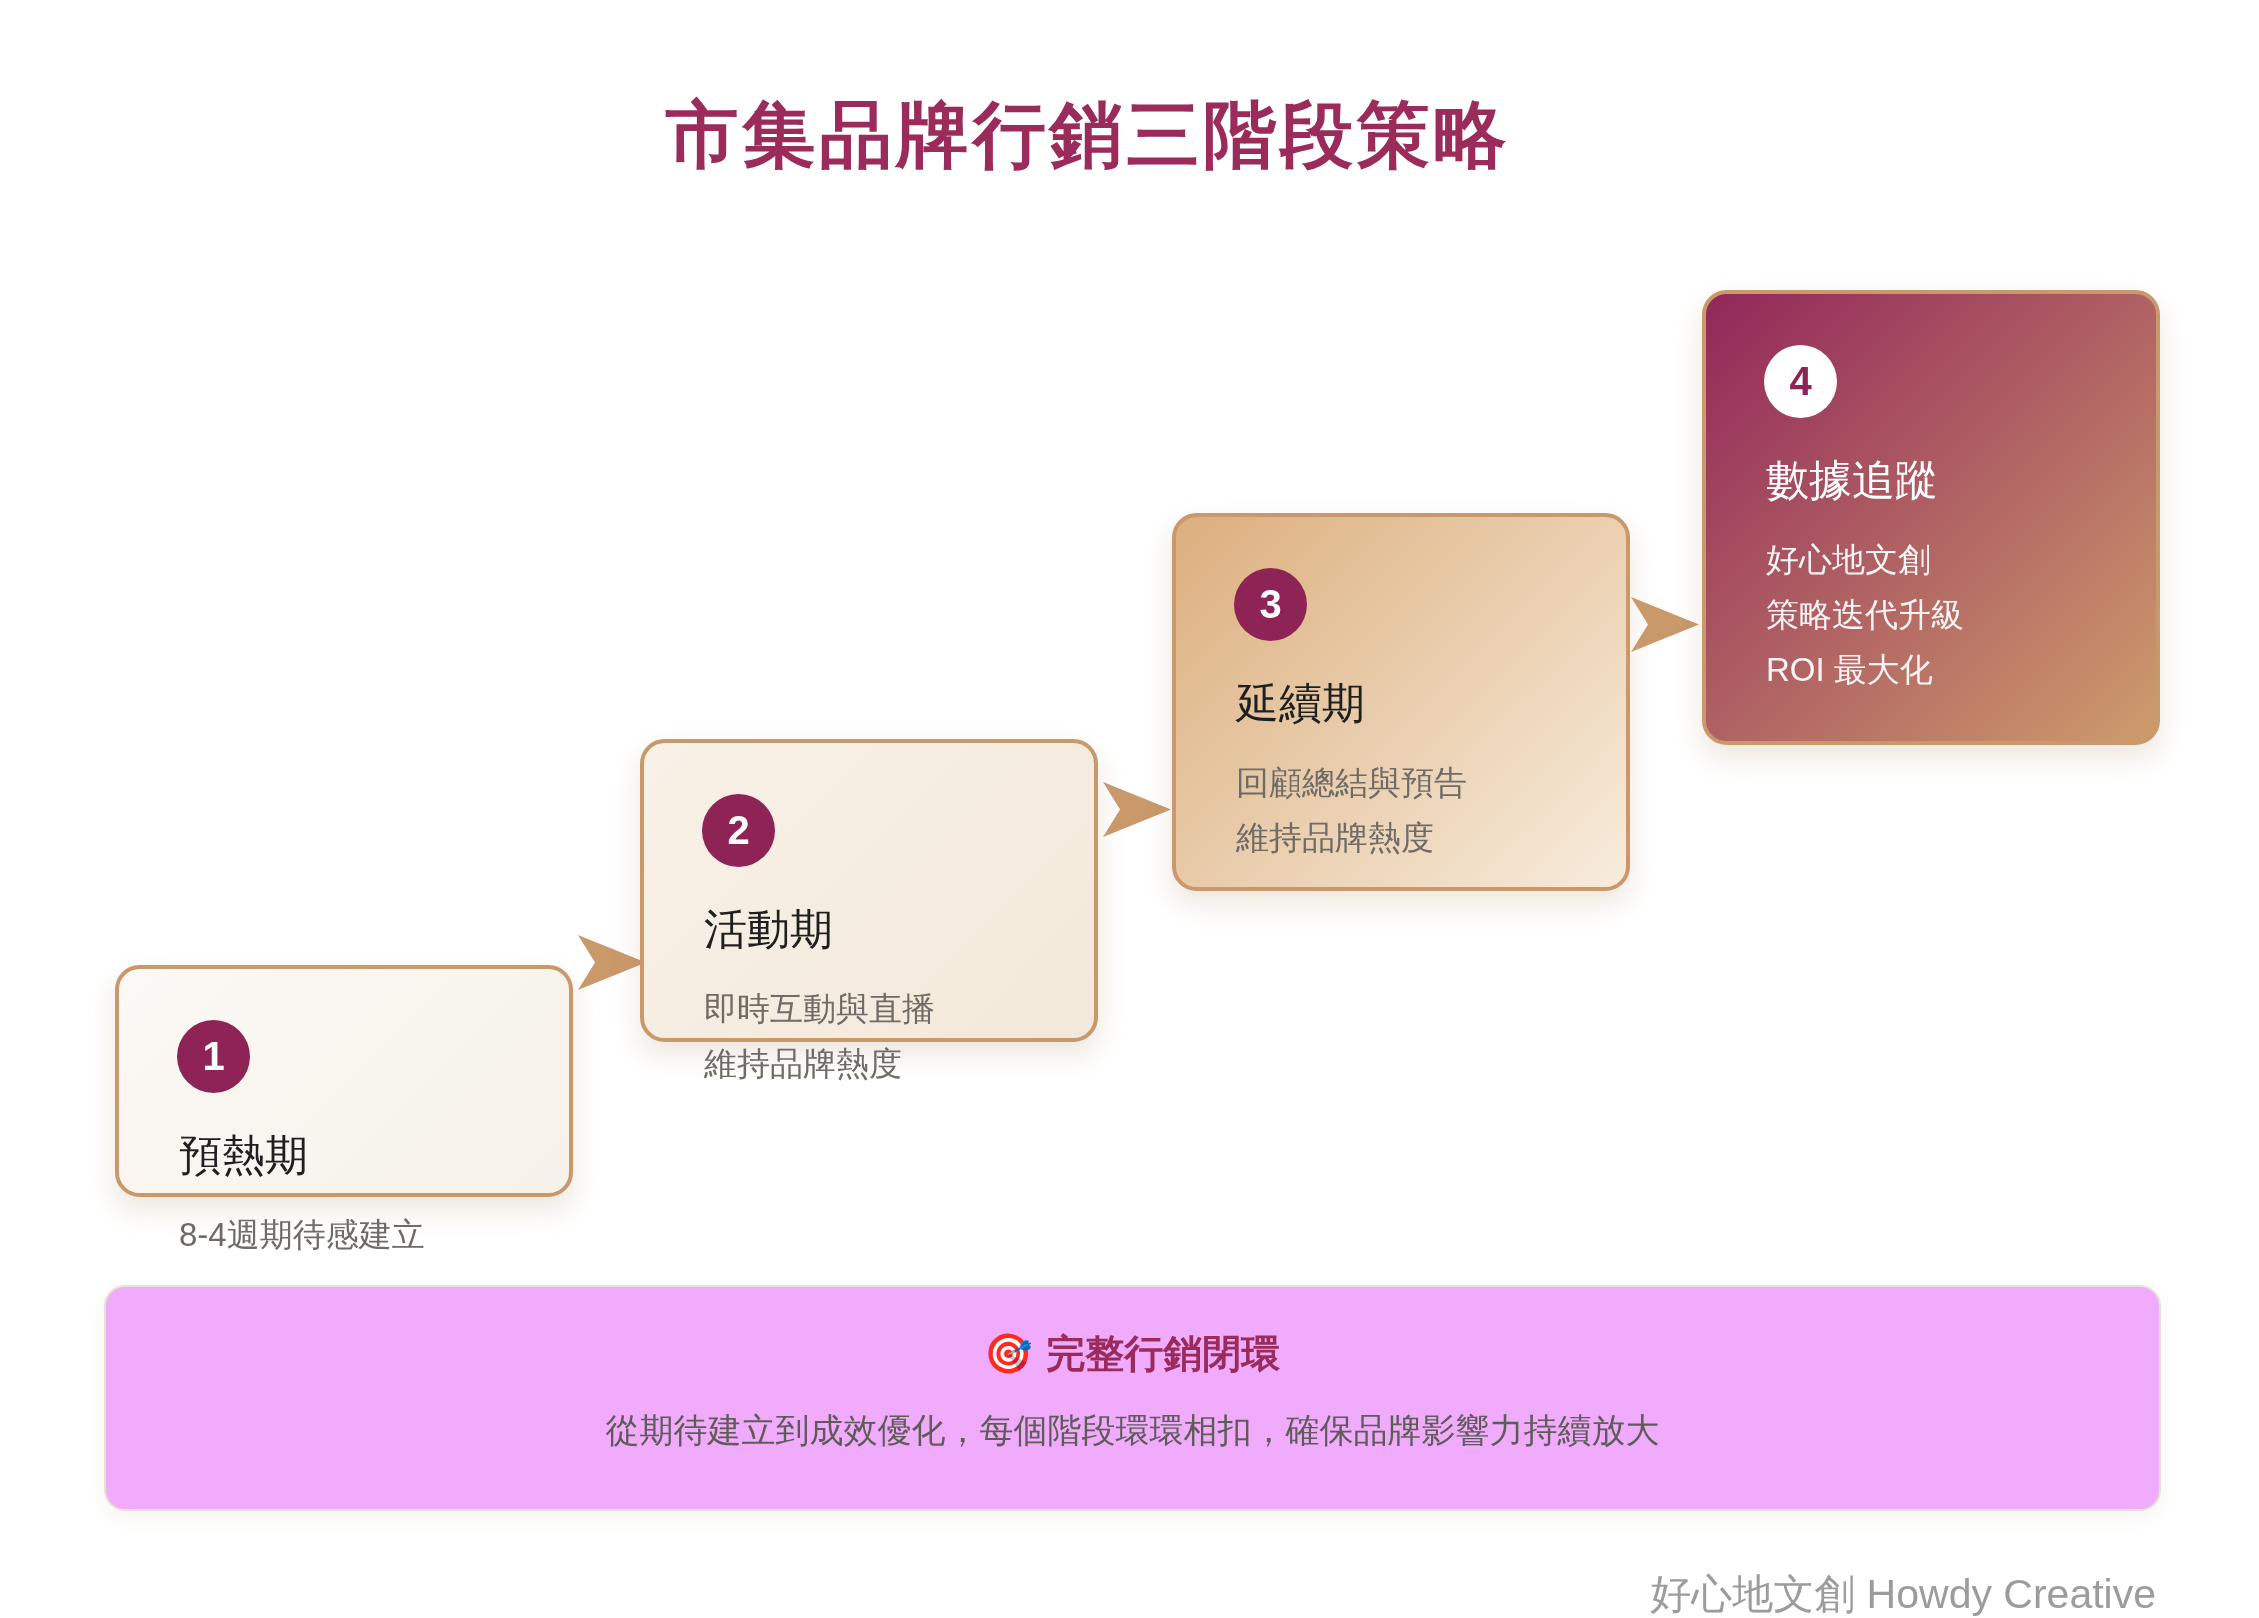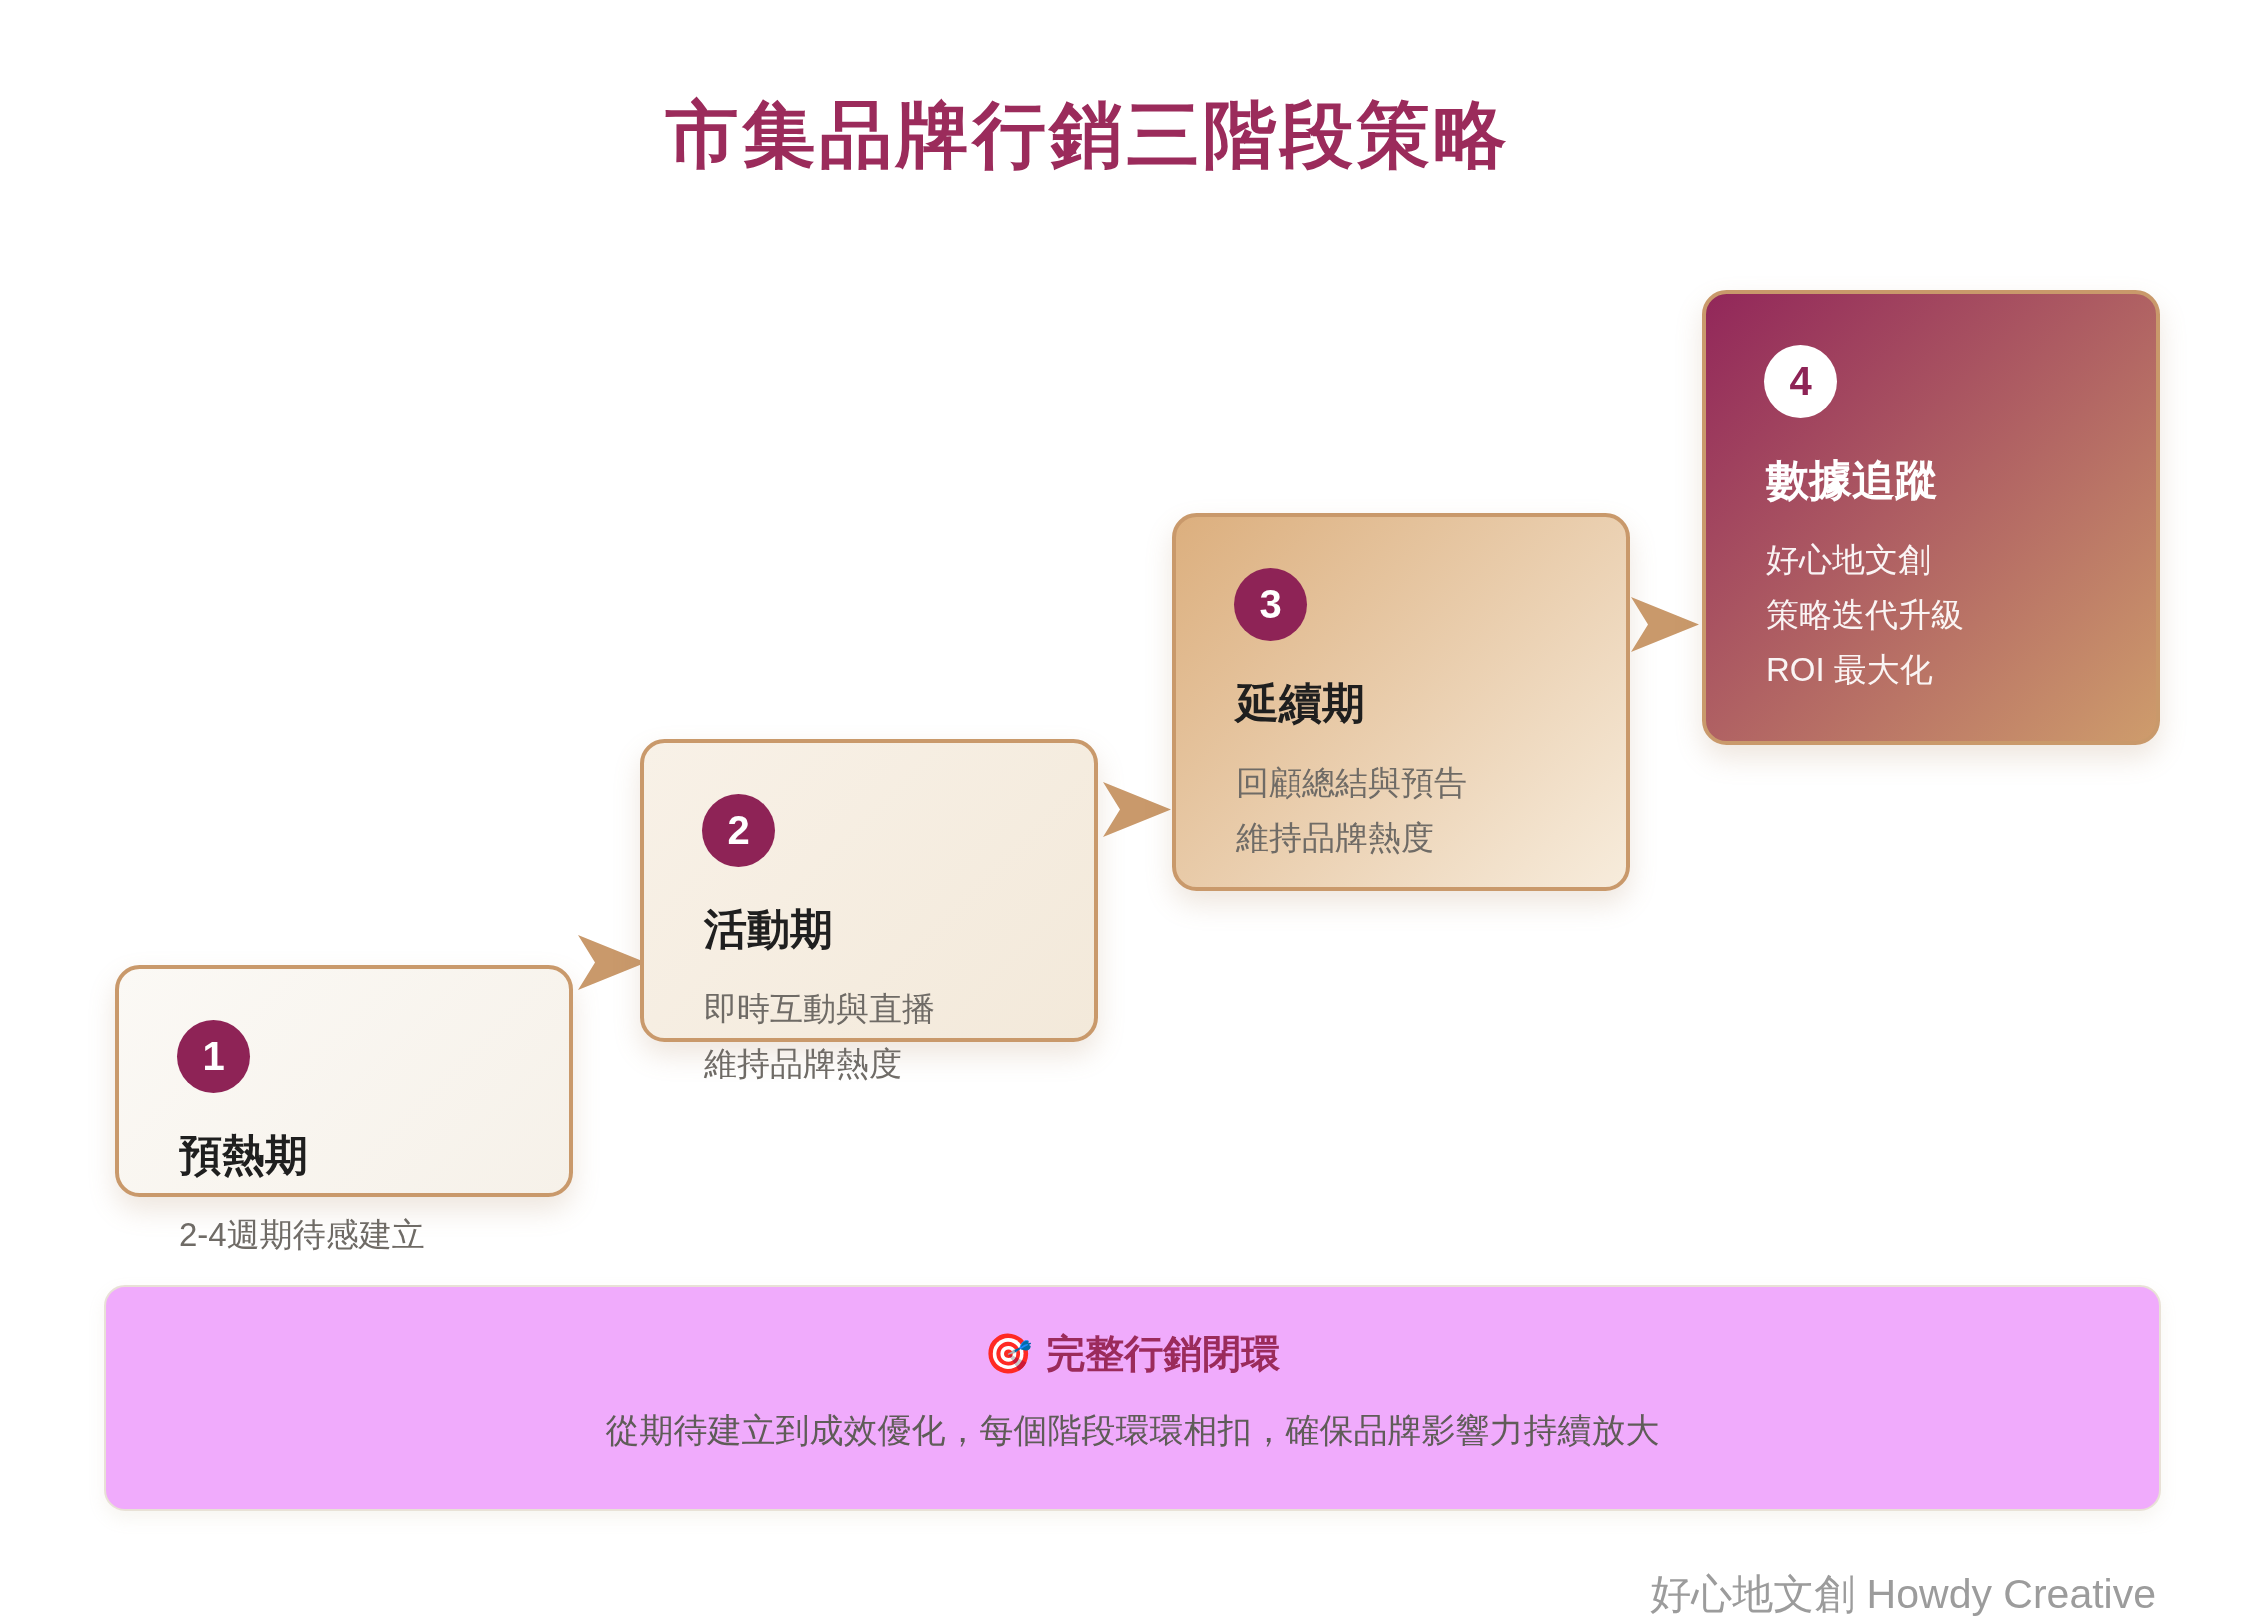--- a/index.html
+++ b/index.html
@@ -25,21 +25,21 @@
     background:linear-gradient(135deg,#DCAF7E 0%,#F7ECDC 100%);}
   .stage-4{left:1702px;top:290px;width:450px;height:447px;
     background:linear-gradient(135deg,#92275A 0%,#CE9C6C 100%);}
   .badge{
     position:absolute;left:58px;top:51px;width:73px;height:73px;border-radius:50%;
     background:#8E2356;color:#ffffff;display:flex;align-items:center;justify-content:center;
     font-size:40px;font-weight:700;
   }
   .stage-4 .badge{background:#ffffff;color:#8E2356;}
   .card-title{
-    position:absolute;left:60px;top:158px;font-size:43px;font-weight:700;color:#1f1f1f;
+    position:absolute;left:60px;top:158px;font-size:43px;font-weight:400;color:#1f1f1f;
     white-space:nowrap;
     text-align:center;
   }
   .stage-4 .card-title{color:#ffffff;}
   .card-desc{
     position:absolute;left:60px;top:238px;font-size:33px;line-height:55px;color:#6F6B66;
     white-space:nowrap;
   }
   .stage-4 .card-desc{color:rgba(255,255,255,0.93);}
   
@@ -71,21 +71,21 @@
 </style>
 </head>
 <body>
 
 <div class="main-title">市集品牌行銷三階段策略</div>
 
 <div class="card stage-1">
   <div class="badge">1</div>
   <div class="card-title">預熱期</div>
   <div class="card-desc">
-    <div>2-4週期待感建立</div>
+    <div>8-4週期待感建立</div>
   </div>
 </div>
 
 <div class="arrow arrow-1">
   <svg viewBox="0 0 72 58">
       <polygon points="0,0 72,29 0,58 18,29" fill="#C9996B"></polygon>
     </svg>
 </div>
 
 <div class="card stage-2">

